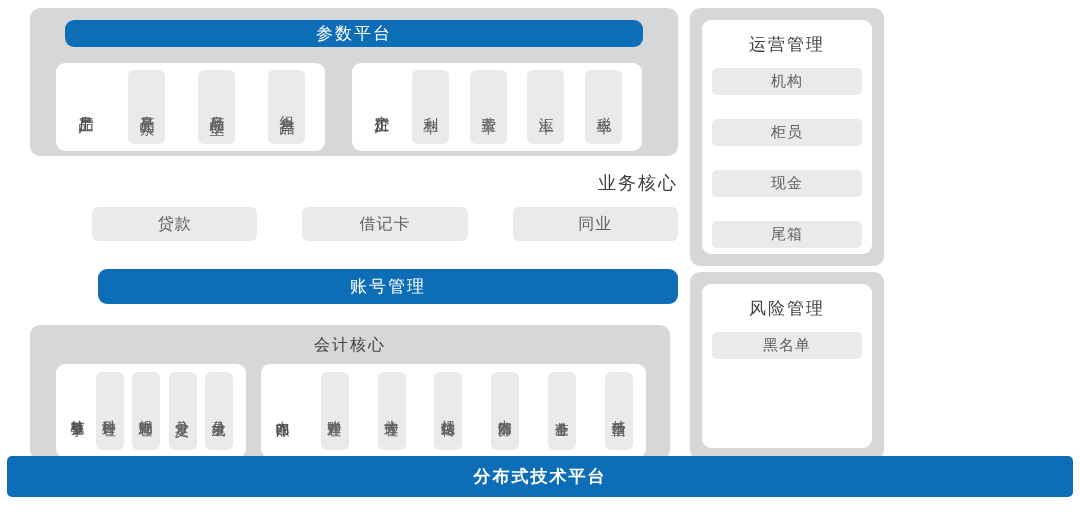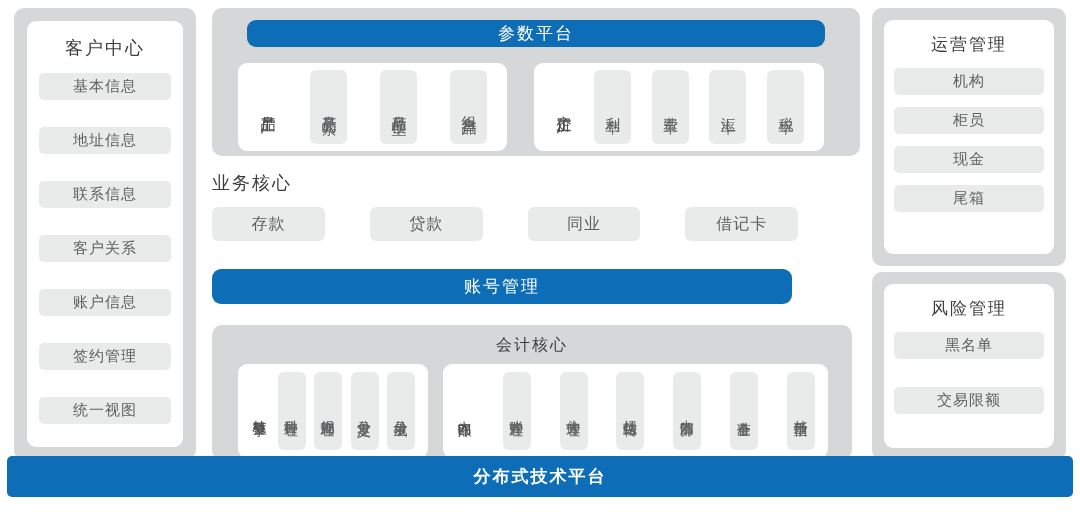--- a/index.html
+++ b/index.html
@@ -48,21 +48,21 @@
   
   .center-col{width:648px;margin-left:16px;flex:none;display:flex;flex-direction:column;}
   .param-container{width:648px;height:154px;padding-top:12px;}
   .param-container .blue-bar{width:578px;height:27px;margin:0 auto;}
   .boxes-row{display:flex;margin-left:26px;margin-top:16px;}
   .pbox{height:88px;padding:7px 20px;display:flex;justify-content:space-between;align-items:stretch;}
   .pbox .vchip{width:37px;}
   .pbox1{width:269px;}
   .pbox2{width:290px;margin-left:27px;}
 
-  .biz-section{display:flex;flex-direction:column;align-items:flex-start;}
+  .biz-section{display:flex;flex-direction:column;align-items:flex-end;}
   .biz-title{margin-top:15px;font-size:18px;font-weight:500;letter-spacing:2px;}
   .biz-chips{margin-top:12px;width:586px;display:flex;gap:45px;}
   .biz-chips .chip{flex:1;height:34px;font-size:16px;border-radius:6px;}
   .account-bar{margin-top:28px;width:580px;height:35px;}
 
   .acct-container{width:640px;height:140px;margin-top:21px;padding-top:10px;}
   .acct-title{text-align:center;font-size:16px;font-weight:500;letter-spacing:2px;color:var(--title-text);}
   .acct-container .boxes-row{margin-top:8px;}
   .abox{height:94px;padding:8px 13px;display:flex;justify-content:space-between;align-items:stretch;}
   .abox .vchip{width:28px;font-size:14px;letter-spacing:1px;border-radius:6px;}
@@ -70,48 +70,34 @@
   .abox1{width:190px;}
   .abox2{width:385px;margin-left:15px;}
 
   
   .right-col{width:194px;margin-left:12px;flex:none;display:flex;flex-direction:column;}
   .right-panel{width:194px;padding:12px;}
   .right-panel .white-inner{width:100%;height:100%;padding-top:13px;display:flex;flex-direction:column;align-items:center;}
   .right-panel .vlist{margin-top:12px;display:flex;flex-direction:column;}
   .right-panel .chip{width:150px;height:27px;}
   .ops-panel{height:258px;}
-  .ops-panel .vlist{gap:12px;align-items:center;}
+  .ops-panel .vlist{gap:24px;align-items:center;}
   .risk-panel{height:188px;margin-top:6px;}
   .risk-panel .vlist{gap:28px;}
   .right-panel .panel-title{font-size:17px;}
 
   
   .bottom-bar{position:absolute;left:7px;top:456px;width:1066px;height:41px;border-radius:5px;font-weight:600;}
 </style>
 </head>
 <body>
 
 <div class="canvas">
   <div class="main-row">
 
-    <div class="left-panel gray">
-      <div class="white-inner">
-        <div class="panel-title">客户中心</div>
-        <div class="vlist">
-          <div class="chip">基本信息</div>
-          <div class="chip">地址信息</div>
-          <div class="chip">联系信息</div>
-          <div class="chip">客户关系</div>
-          <div class="chip">账户信息</div>
-          <div class="chip">签约管理</div>
-          <div class="chip">统一视图</div>
-        </div>
-      </div>
-    </div>
 
     <div class="center-col">
 
       <div class="param-container gray">
         <div class="blue-bar">参数平台</div>
         <div class="boxes-row">
           <div class="pbox pbox1 white-inner">
             <div class="vcol vlabel">产品工厂</div>
             <div class="vcol vchip">产品元素</div>
             <div class="vcol vchip">产品模型</div>
@@ -123,24 +109,23 @@
             <div class="vcol vchip">费率</div>
             <div class="vcol vchip">汇率</div>
             <div class="vcol vchip">税率</div>
           </div>
         </div>
       </div>
 
       <div class="biz-section">
         <div class="biz-title">业务核心</div>
         <div class="biz-chips">
-          <div class="chip">存款</div>
           <div class="chip">贷款</div>
+          <div class="chip">借记卡</div>
           <div class="chip">同业</div>
-          <div class="chip">借记卡</div>
         </div>
         <div class="blue-bar account-bar">账号管理</div>
       </div>
 
       <div class="acct-container gray">
         <div class="acct-title">会计核心</div>
         <div class="boxes-row">
           <div class="abox abox1 white-inner">
             <div class="vcol vlabel">核算引擎</div>
             <div class="vcol vchip">科目管理</div>
@@ -171,21 +156,20 @@
             <div class="chip">现金</div>
             <div class="chip">尾箱</div>
           </div>
         </div>
       </div>
       <div class="right-panel risk-panel gray">
         <div class="white-inner">
           <div class="panel-title">风险管理</div>
           <div class="vlist">
             <div class="chip">黑名单</div>
-            <div class="chip">交易限额</div>
           </div>
         </div>
       </div>
     </div>
   </div>
 
   <div class="blue-bar bottom-bar">分布式技术平台</div>
 </div>
 
 </body></html>

